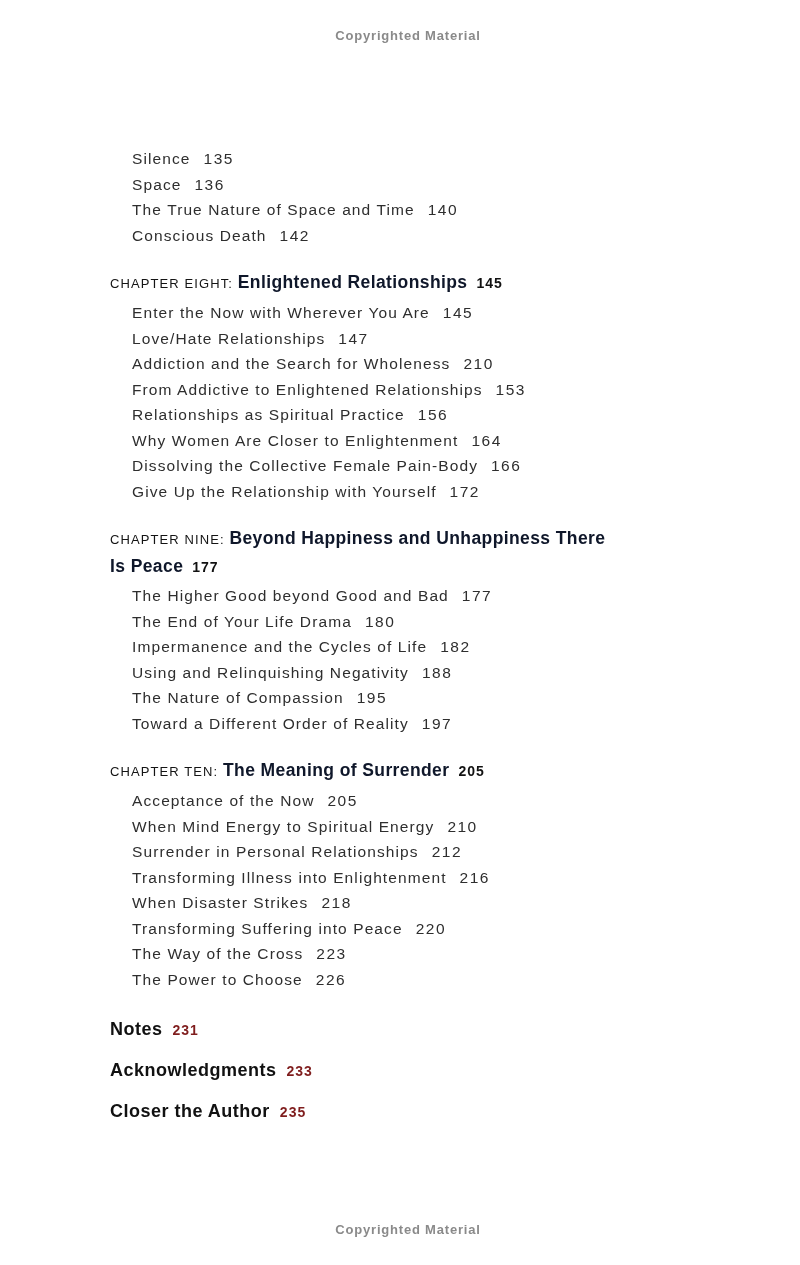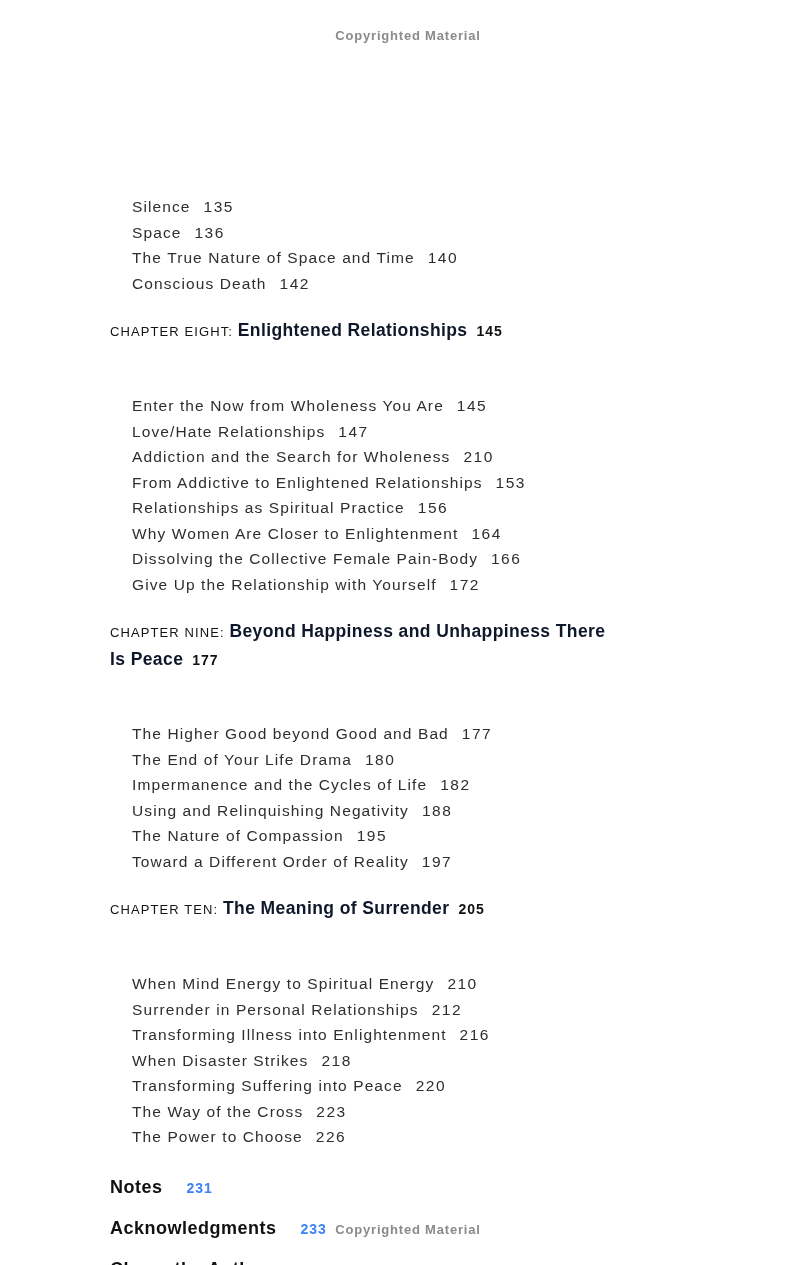--- a/index.html
+++ b/index.html
@@ -57,21 +57,21 @@
     color: #0f172a;
   }
   .chapter-page {
     font-size: 14px;
     font-weight: bold;
     letter-spacing: 1px;
     margin-left: 9px;
     color: #111111;
   }
 
-  .toc-items { padding-left: 22px; margin-top: 48px; }
+  .toc-items { padding-left: 22px; }
   .toc-item {
     font-size: 15.5px;
     line-height: 25.5px;
     letter-spacing: 1.1px;
     color: #2e2e2e;
     white-space: nowrap;
   }
   .item-page {
     margin-left: 13px;
     letter-spacing: 1.5px;
@@ -87,42 +87,42 @@
     font-size: 18px;
     font-weight: bold;
     letter-spacing: 0.5px;
     color: #111111;
     margin-top: 20px;
   }
   .backmatter-page {
     font-size: 14px;
     font-weight: bold;
     letter-spacing: 1px;
-    margin-left: 24px;
-    color: #3b82f6;
+    margin-left: 10px;
+    color: #7f1d1d;
   }
 </style>
 </head>
 <body>
 
 <div class="copyright top">Copyrighted Material</div>
 
 <div class="toc">
     <div class="toc-section">
       <div class="toc-items">
         <div class="toc-item"><span class="item-title">Silence</span><span class="item-page">135</span></div>
         <div class="toc-item"><span class="item-title">Space</span><span class="item-page">136</span></div>
         <div class="toc-item"><span class="item-title">The True Nature of Space and Time</span><span class="item-page">140</span></div>
         <div class="toc-item"><span class="item-title">Conscious Death</span><span class="item-page">142</span></div>
       </div>
     </div>
     <div class="toc-section">
       <div class="chapter-heading"><span class="chapter-label">CHAPTER EIGHT: </span><span class="chapter-title">Enlightened Relationships</span><span class="chapter-page">145</span></div>
       <div class="toc-items">
-        <div class="toc-item"><span class="item-title">Enter the Now from Wholeness You Are</span><span class="item-page">145</span></div>
+        <div class="toc-item"><span class="item-title">Enter the Now with Wherever You Are</span><span class="item-page">145</span></div>
         <div class="toc-item"><span class="item-title">Love/Hate Relationships</span><span class="item-page">147</span></div>
         <div class="toc-item"><span class="item-title">Addiction and the Search for Wholeness</span><span class="item-page">210</span></div>
         <div class="toc-item"><span class="item-title">From Addictive to Enlightened Relationships</span><span class="item-page">153</span></div>
         <div class="toc-item"><span class="item-title">Relationships as Spiritual Practice</span><span class="item-page">156</span></div>
         <div class="toc-item"><span class="item-title">Why Women Are Closer to Enlightenment</span><span class="item-page">164</span></div>
         <div class="toc-item"><span class="item-title">Dissolving the Collective Female Pain-Body</span><span class="item-page">166</span></div>
         <div class="toc-item"><span class="item-title">Give Up the Relationship with Yourself</span><span class="item-page">172</span></div>
       </div>
     </div>
     <div class="toc-section">
@@ -132,20 +132,21 @@
         <div class="toc-item"><span class="item-title">The End of Your Life Drama</span><span class="item-page">180</span></div>
         <div class="toc-item"><span class="item-title">Impermanence and the Cycles of Life</span><span class="item-page">182</span></div>
         <div class="toc-item"><span class="item-title">Using and Relinquishing Negativity</span><span class="item-page">188</span></div>
         <div class="toc-item"><span class="item-title">The Nature of Compassion</span><span class="item-page">195</span></div>
         <div class="toc-item"><span class="item-title">Toward a Different Order of Reality</span><span class="item-page">197</span></div>
       </div>
     </div>
     <div class="toc-section">
       <div class="chapter-heading"><span class="chapter-label">CHAPTER TEN: </span><span class="chapter-title">The Meaning of Surrender</span><span class="chapter-page">205</span></div>
       <div class="toc-items">
+        <div class="toc-item"><span class="item-title">Acceptance of the Now</span><span class="item-page">205</span></div>
         <div class="toc-item"><span class="item-title">When Mind Energy to Spiritual Energy</span><span class="item-page">210</span></div>
         <div class="toc-item"><span class="item-title">Surrender in Personal Relationships</span><span class="item-page">212</span></div>
         <div class="toc-item"><span class="item-title">Transforming Illness into Enlightenment</span><span class="item-page">216</span></div>
         <div class="toc-item"><span class="item-title">When Disaster Strikes</span><span class="item-page">218</span></div>
         <div class="toc-item"><span class="item-title">Transforming Suffering into Peace</span><span class="item-page">220</span></div>
         <div class="toc-item"><span class="item-title">The Way of the Cross</span><span class="item-page">223</span></div>
         <div class="toc-item"><span class="item-title">The Power to Choose</span><span class="item-page">226</span></div>
       </div>
     </div>
     <div class="backmatter">

